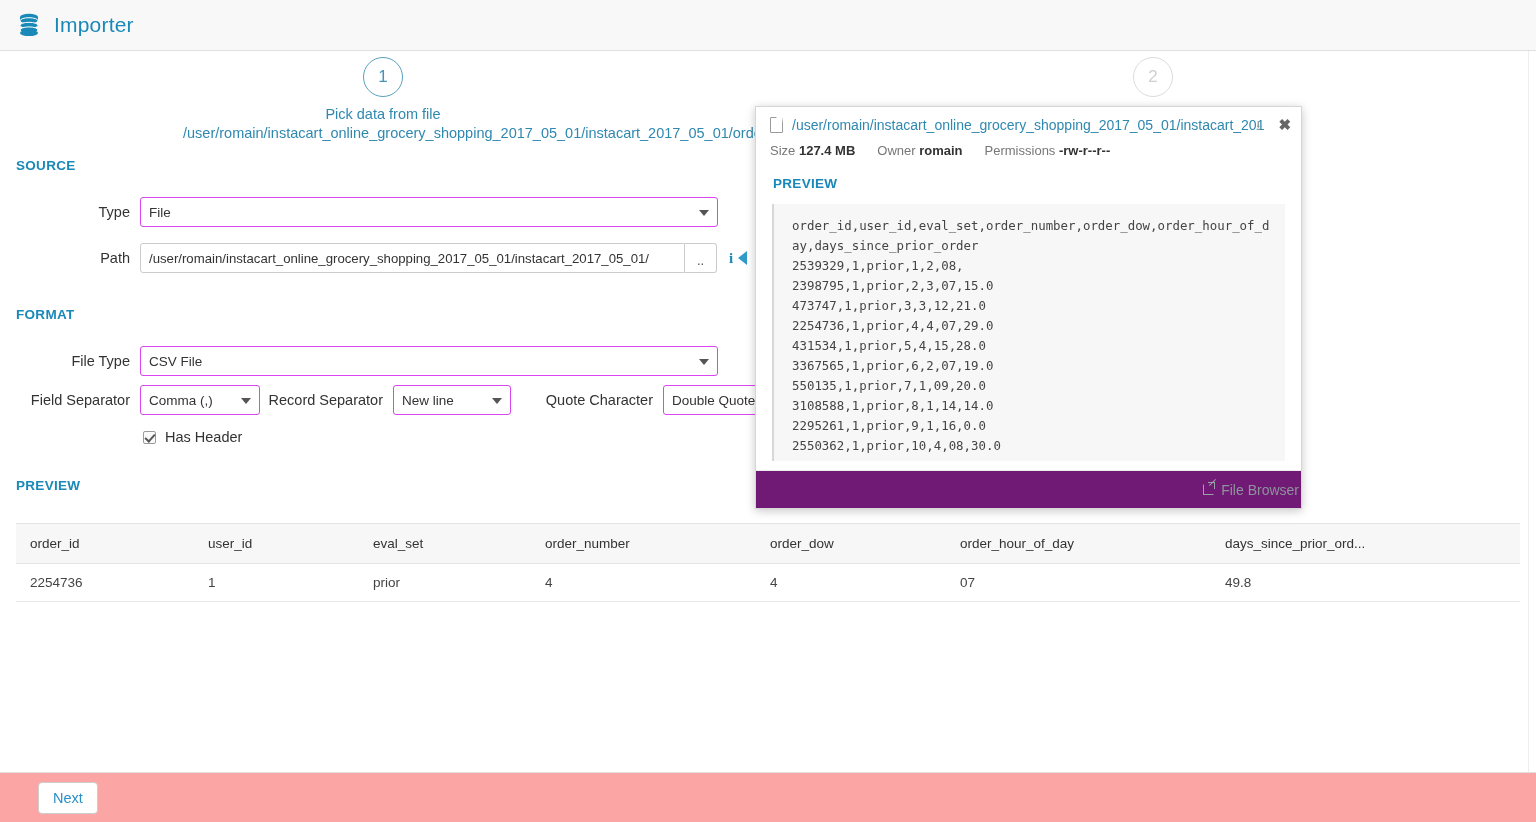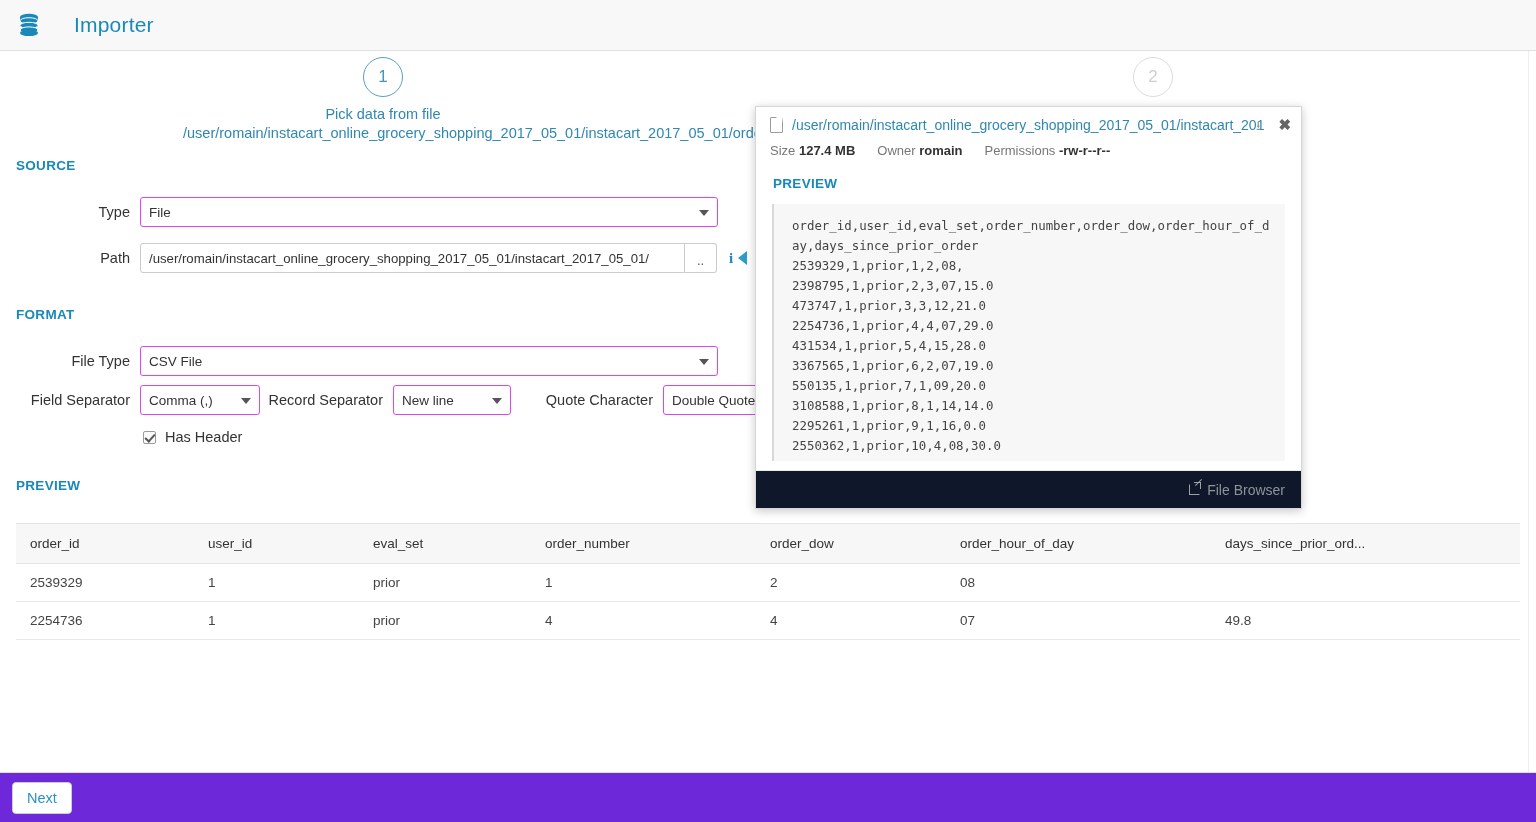--- a/index.html
+++ b/index.html
@@ -24,21 +24,20 @@
     display: flex;
     align-items: center;
     padding-left: 18px;
   }
   .topbar .db-icon { width: 22px; height: 24px; margin-right: 14px; display:block; }
   .topbar .title {
     color: #1a89b8;
     font-size: 21px;
     font-weight: 400;
     letter-spacing: .2px;
-    margin-left: 20px;
   }
 
   
   .content {
     position: relative;
     height: 721px;
     background: #fff;
     overflow: hidden;
   }
   .scrollbar-right {
@@ -208,25 +207,25 @@
     color: #444;
     padding: 11px 0 11px 14px;
     background: #fff;
   }
 
   
   .footer {
     position: absolute;
     left: 0; bottom: 0;
     width: 1536px; height: 50px;
-    background: #6d28d9;
+    background: #fca5a5;
     border-top: 1px solid #e0e0e0;
     display: flex;
     align-items: center;
-    padding-left: 12px;
+    padding-left: 38px;
   }
   .next-btn {
     border: 1px solid #cdcdcd;
     border-radius: 4px;
     background: #fff;
     color: #2b90c4;
     font-size: 14.5px;
     padding: 7px 14px;
     cursor: pointer;
   }
@@ -318,26 +317,26 @@
     color: #444;
     padding: 12px 14px 0 18px;
     white-space: pre-wrap;
     word-break: break-all;
   }
   .pop-foot {
     position: absolute;
     left: 0; bottom: 0;
     width: 100%;
     height: 38px;
-    background: #0f172a;
+    background: #701a75;
     border-top: 1px solid #ececec;
     display: flex;
     align-items: center;
     justify-content: flex-end;
-    padding-right: 16px;
+    padding-right: 2px;
     color: #8d949b;
     font-size: 14px;
   }
   .ext-icon {
     display: inline-block;
     width: 11px; height: 11px;
     border: 1px solid #9aa1a7;
     border-top-color: transparent;
     border-right-color: transparent;
     margin-right: 7px;
@@ -460,29 +459,20 @@
           <th>user_id</th>
           <th>eval_set</th>
           <th>order_number</th>
           <th>order_dow</th>
           <th>order_hour_of_day</th>
           <th>days_since_prior_ord...</th>
         </tr>
       </thead>
       <tbody>
         <tr>
-          <td>2539329</td>
-          <td>1</td>
-          <td>prior</td>
-          <td>1</td>
-          <td>2</td>
-          <td>08</td>
-          <td></td>
-        </tr>
-        <tr>
           <td>2254736</td>
           <td>1</td>
           <td>prior</td>
           <td>4</td>
           <td>4</td>
           <td>07</td>
           <td>49.8</td>
         </tr>
       </tbody>
     </table>

